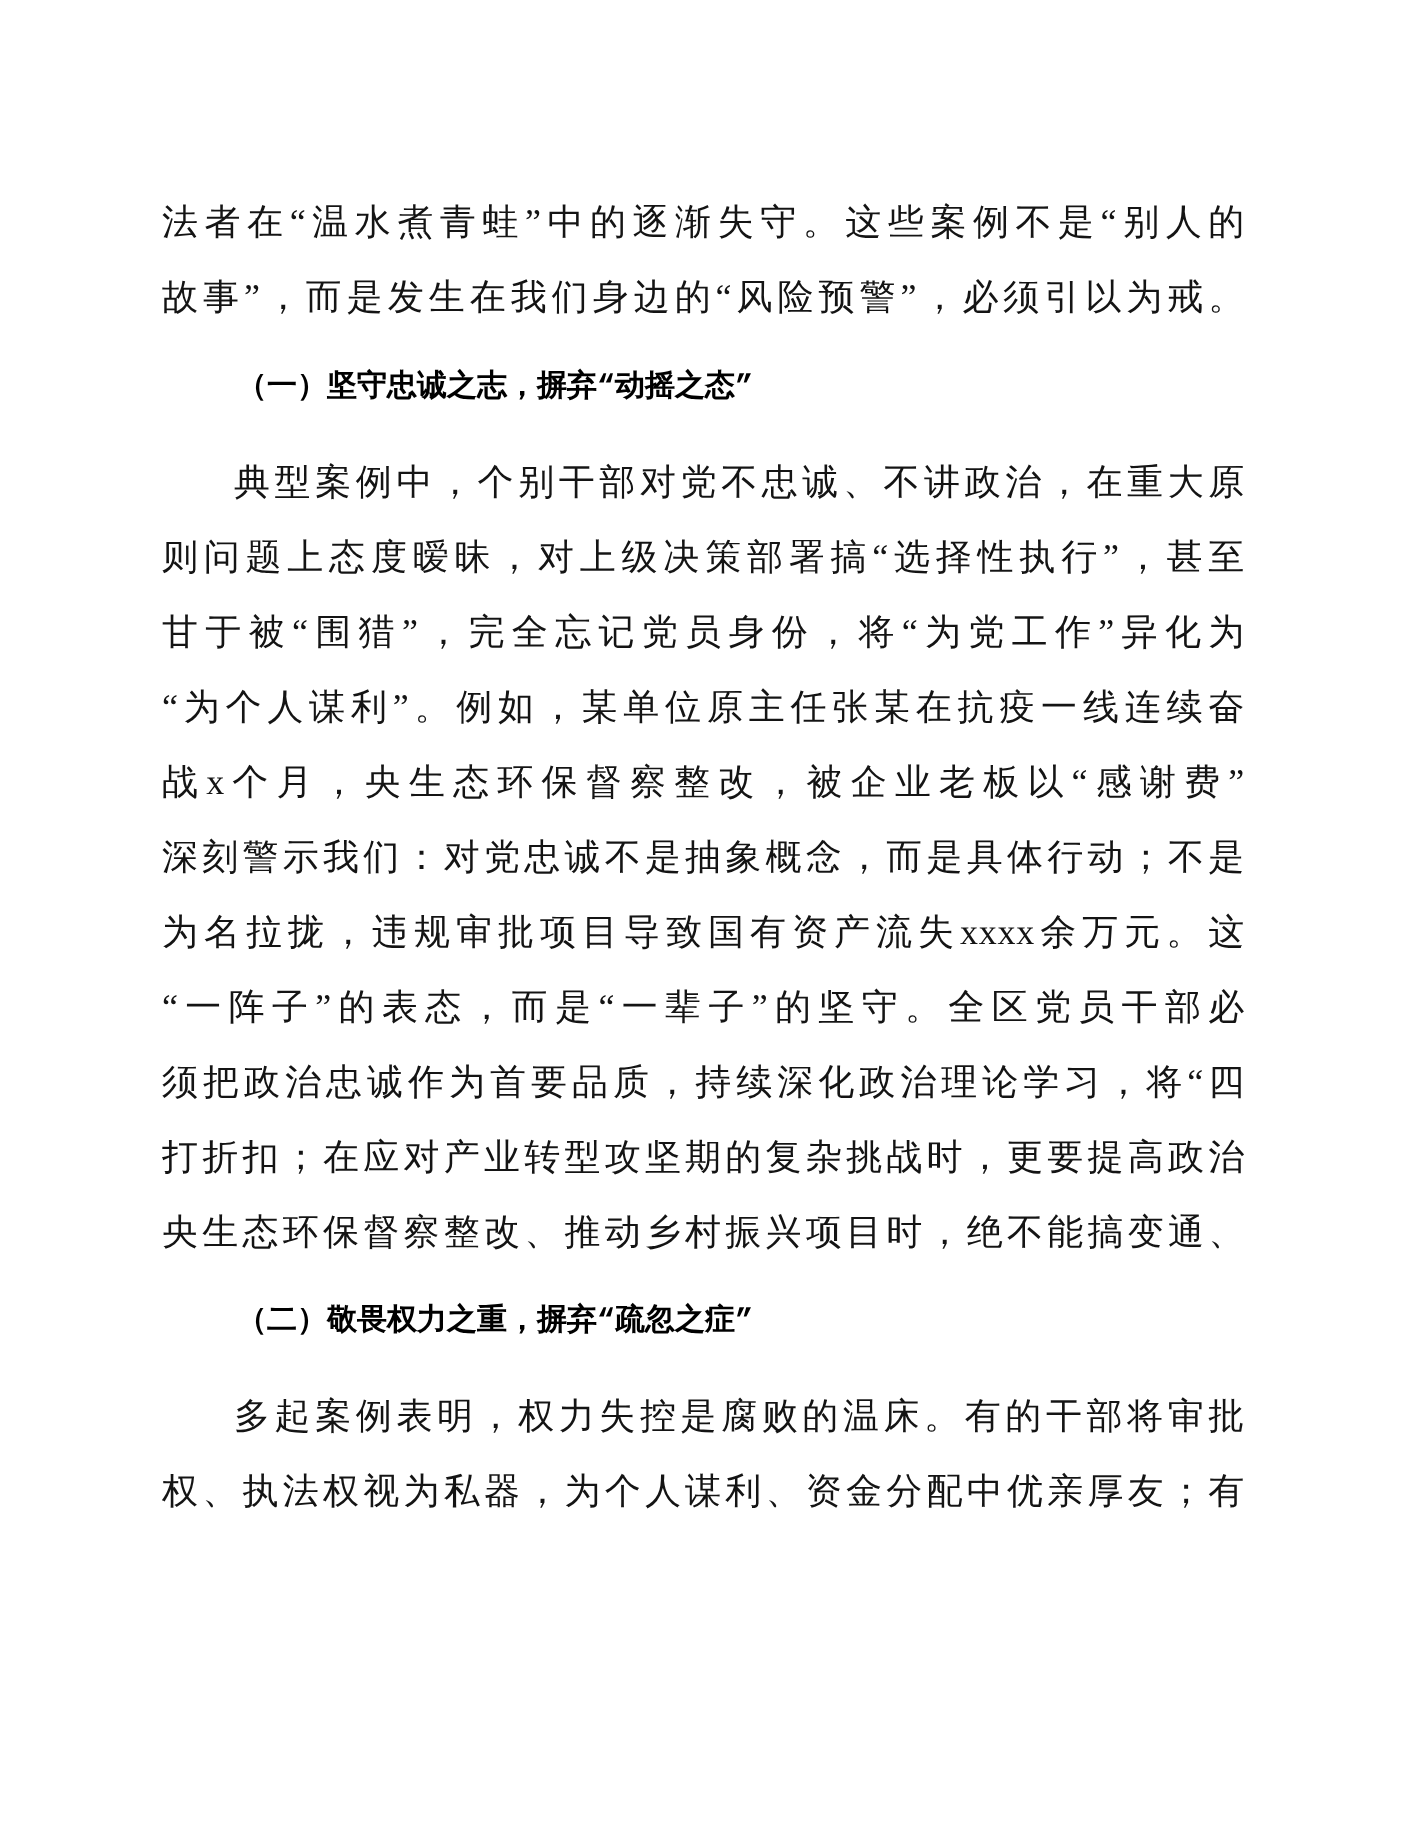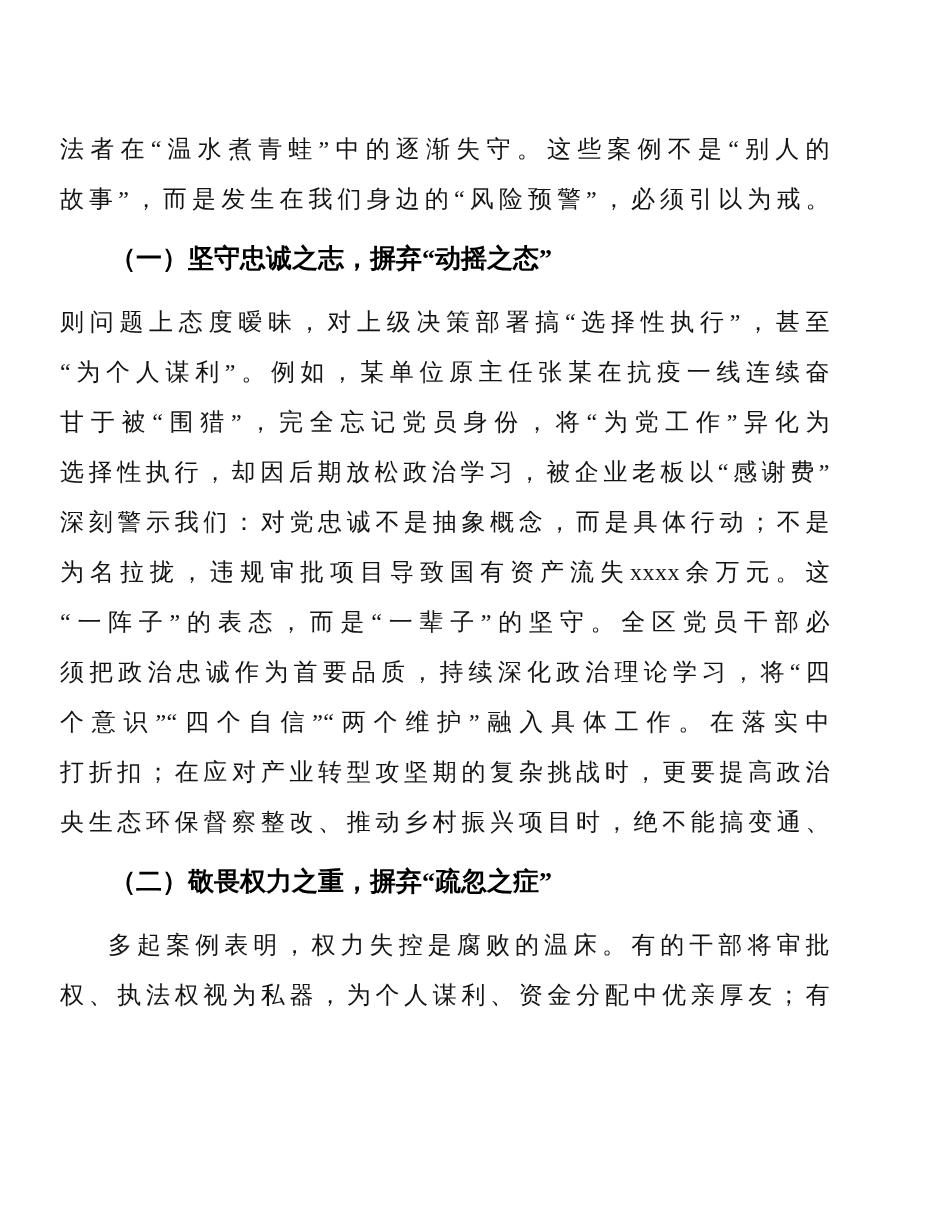--- a/index.html
+++ b/index.html
@@ -7,21 +7,21 @@
     padding: 0;
     background: #ffffff;
   }
   .page {
     position: relative;
     width: 950px;
     height: 1230px;
     margin: 0 auto;
     background: #ffffff;
     box-sizing: border-box;
-    padding: 124px 120px 0 60px;
+    padding: 124px 120px 0 108px;
     overflow: hidden;
     font-family: "Liberation Serif", "DejaVu Serif", serif;
     color: #141414;
   }
   .para {
     margin: 0;
     padding: 0;
   }
   .line {
     height: 50px;
@@ -36,51 +36,51 @@
   .line.indent {
     text-indent: 48px;
   }
   .line.endline {
     text-align-last: left;
   }
   .heading {
     margin: 10px 0 13px 0;
     height: 50px;
     line-height: 50px;
-    font-family: Liberation Serif, serif;
+    font-family: Liberation Mono, monospace;
     font-weight: 700;
-    font-size: 26px;
+    font-size: 20px;
     color: #000000;
     text-indent: 50px;
     text-align: left;
     white-space: nowrap;
   }
 </style>
 </head>
 <body>
 
 <div class="page">
 
   <div class="para">
     <div class="line">法者在“温水煮青蛙”中的逐渐失守。这些案例不是“别人的</div>
     <div class="line">故事”，而是发生在我们身边的“风险预警”，必须引以为戒。</div>
   </div>
 
   <div class="heading">（一）坚守忠诚之志，摒弃“动摇之态”</div>
 
   <div class="para">
+    <div class="line indent">典型案例中，个别干部对党不忠诚、不讲政治，在重大原</div>
     <div class="line">则问题上态度暧昧，对上级决策部署搞“选择性执行”，甚至</div>
+    <div class="line">甘于被“围猎”，完全忘记党员身份，将“为党工作”异化为</div>
     <div class="line">“为个人谋利”。例如，某单位原主任张某在抗疫一线连续奋</div>
-    <div class="line">甘于被“围猎”，完全忘记党员身份，将“为党工作”异化为</div>
-    <div class="line">选择性执行，却因后期放松政治学习，被企业老板以“感谢费”</div>
+    <div class="line">战x个月，央生态环保督察整改，被企业老板以“感谢费”</div>
     <div class="line">深刻警示我们：对党忠诚不是抽象概念，而是具体行动；不是</div>
     <div class="line">为名拉拢，违规审批项目导致国有资产流失xxxx余万元。这</div>
     <div class="line">“一阵子”的表态，而是“一辈子”的坚守。全区党员干部必</div>
     <div class="line">须把政治忠诚作为首要品质，持续深化政治理论学习，将“四</div>
-    <div class="line">个意识”“四个自信”“两个维护”融入具体工作。在落实中</div>
     <div class="line">打折扣；在应对产业转型攻坚期的复杂挑战时，更要提高政治</div>
     <div class="line">央生态环保督察整改、推动乡村振兴项目时，绝不能搞变通、</div>
   </div>
 
   <div class="heading">（二）敬畏权力之重，摒弃“疏忽之症”</div>
 
   <div class="para">
     <div class="line indent">多起案例表明，权力失控是腐败的温床。有的干部将审批</div>
     <div class="line">权、执法权视为私器，为个人谋利、资金分配中优亲厚友；有</div>
   </div>

